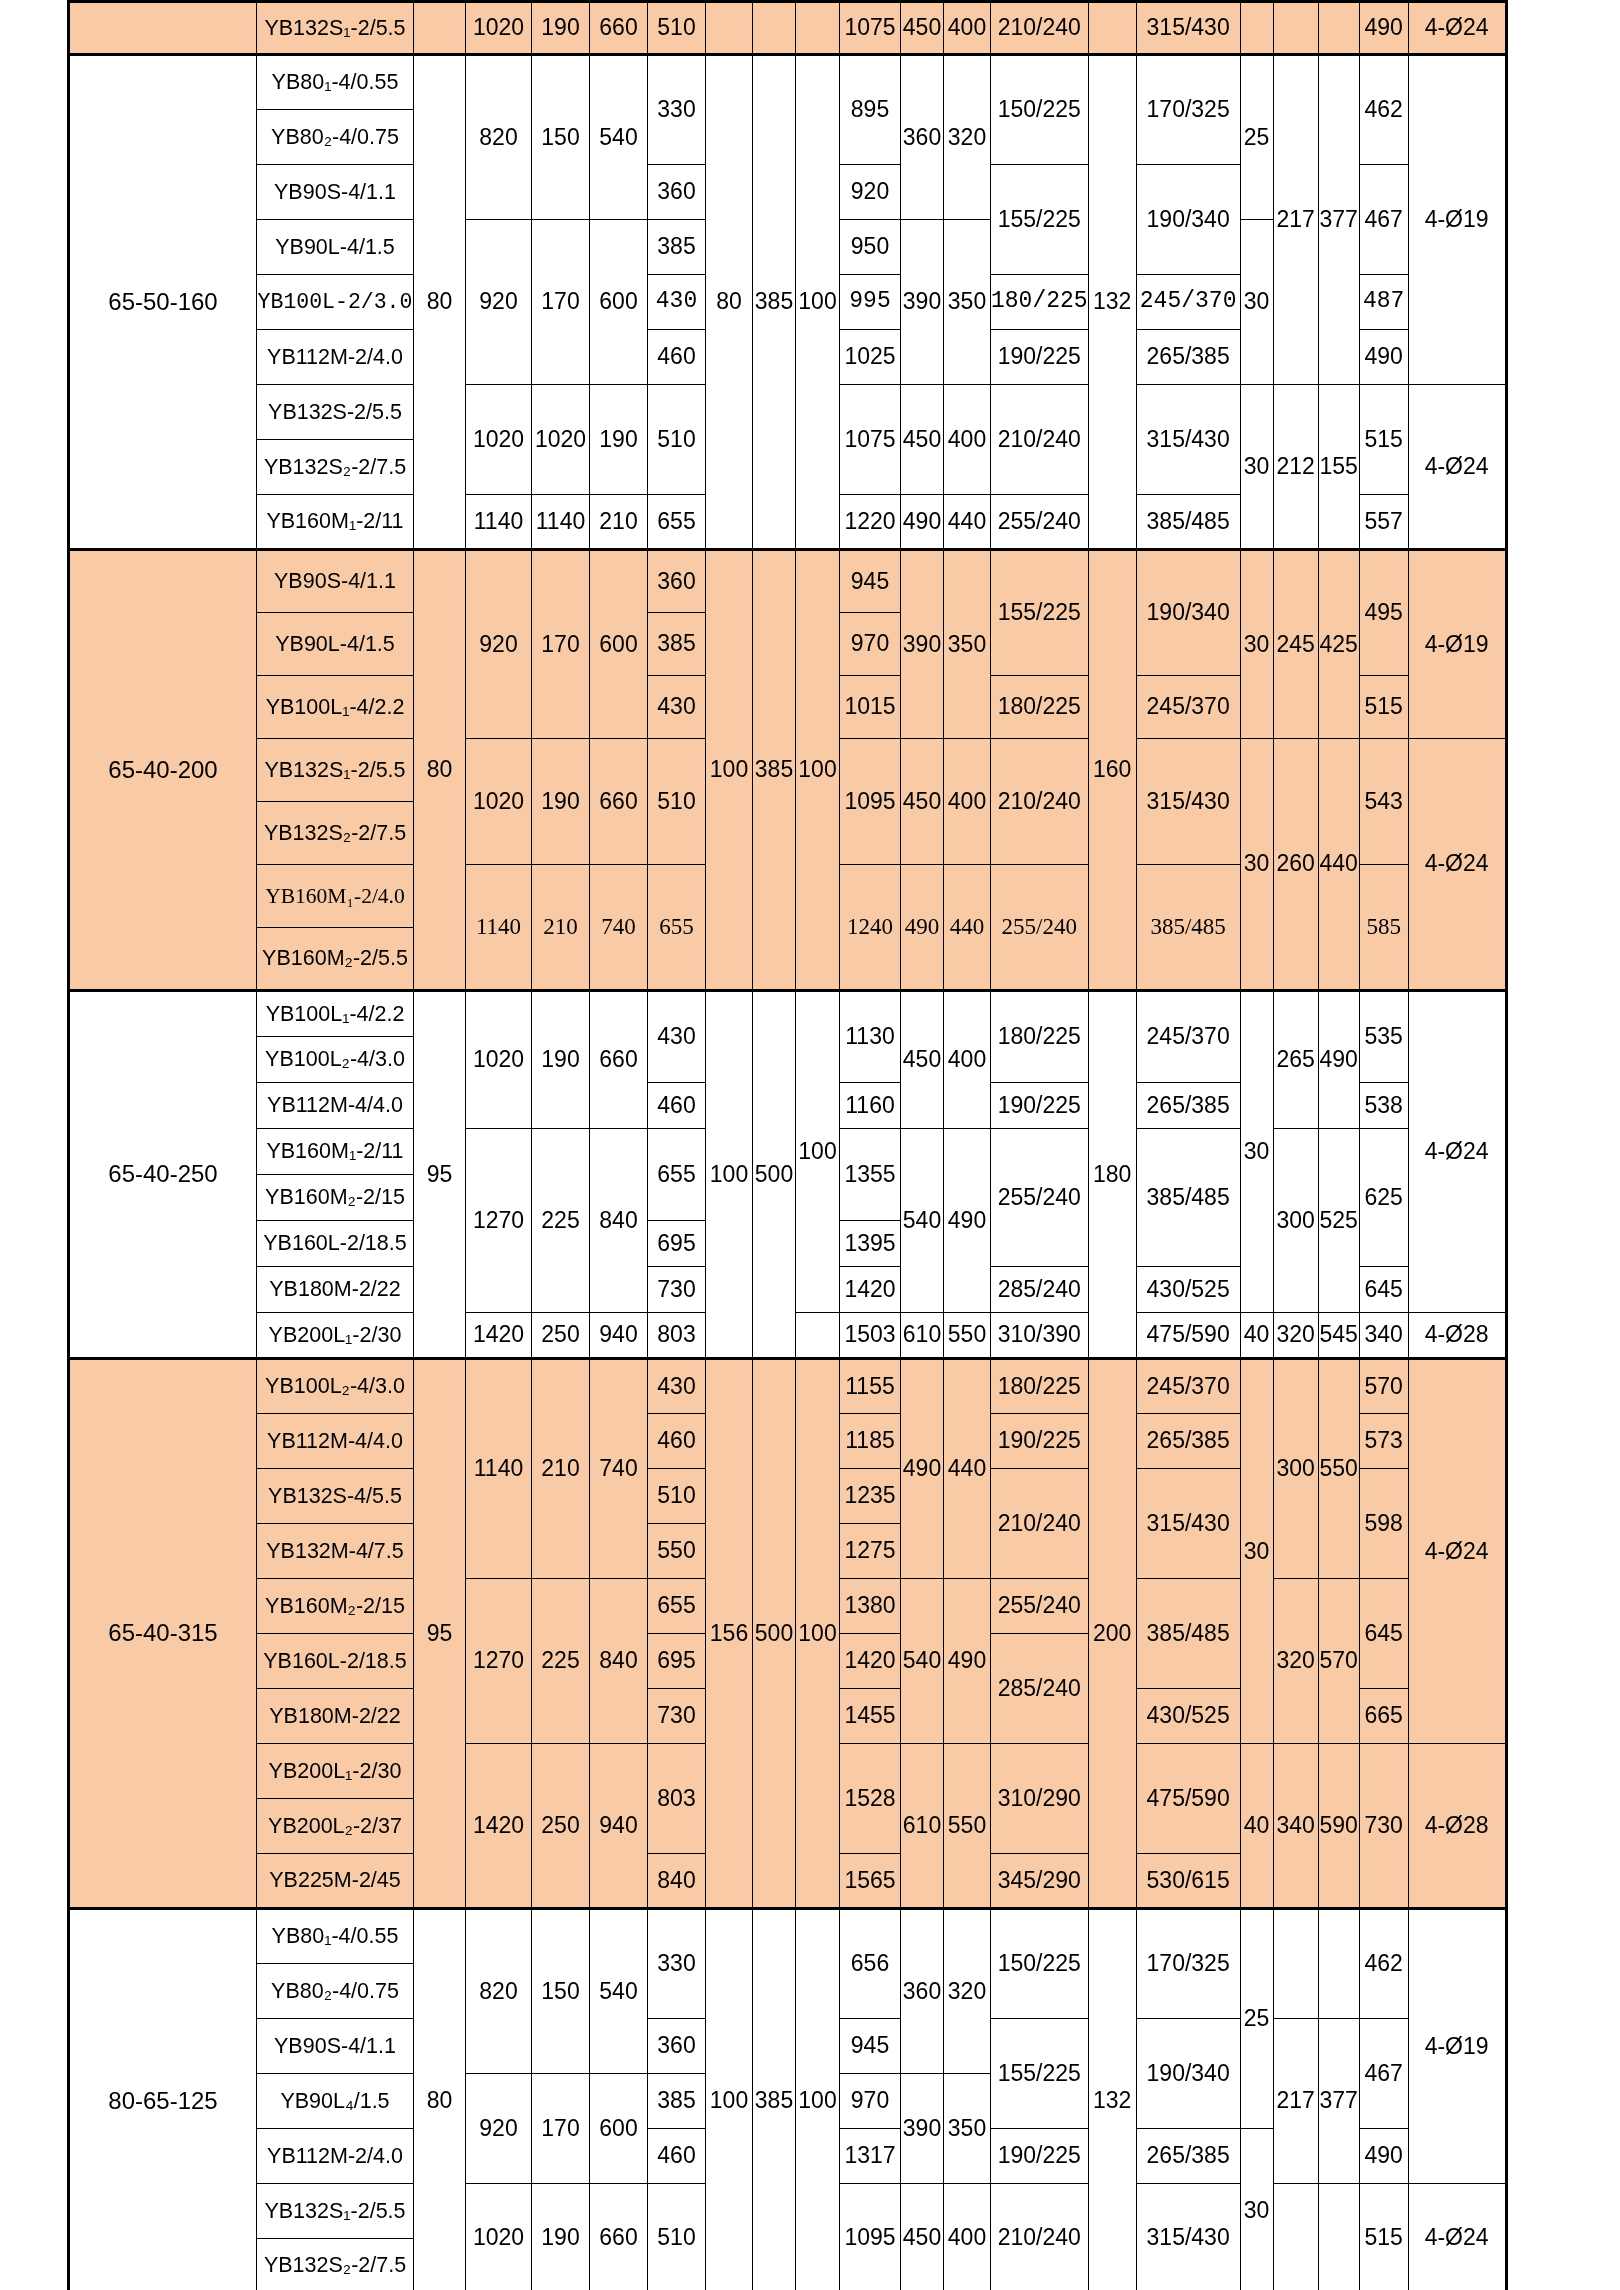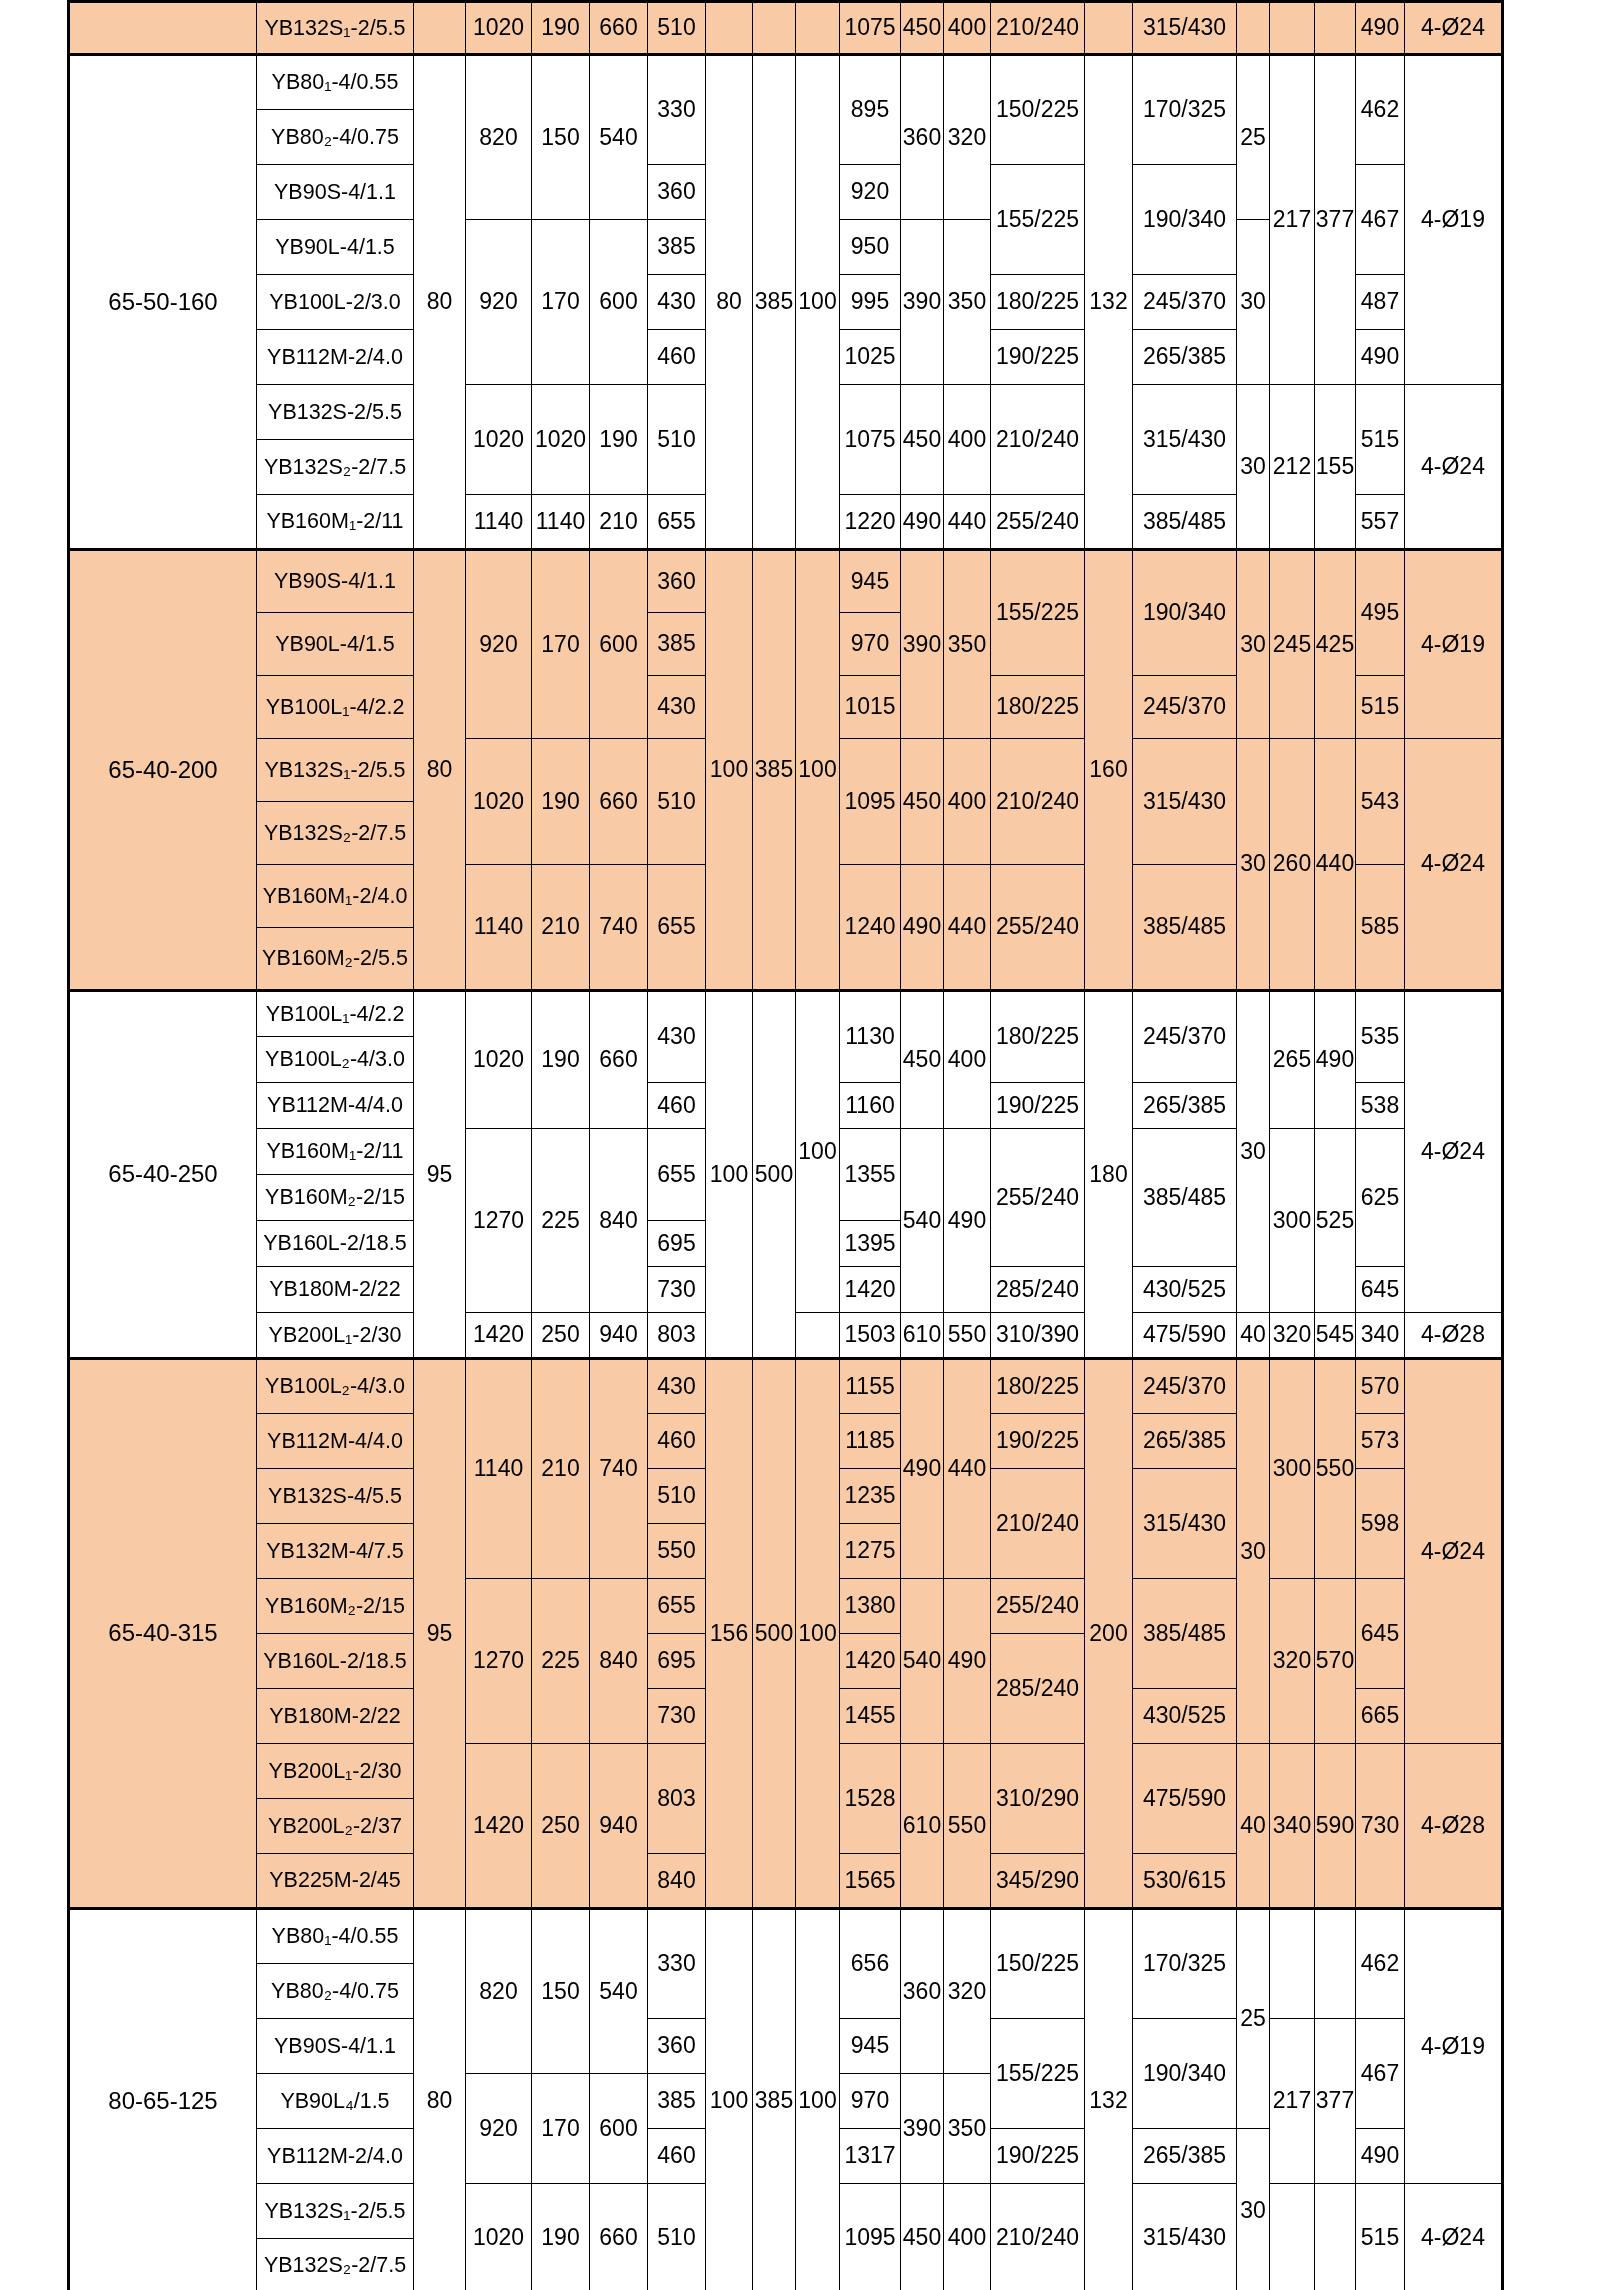--- a/index.html
+++ b/index.html
@@ -105,21 +105,21 @@
           <td class="c2">YB90L-4/1.5</td>
           <td rowspan="3" class="c4">920</td>
           <td rowspan="3" class="c5">170</td>
           <td rowspan="3" class="c6">600</td>
           <td class="c7">385</td>
           <td class="c11">950</td>
           <td rowspan="3" class="c12">390</td>
           <td rowspan="3" class="c13">350</td>
           <td rowspan="3" class="c17">30</td>
         </tr>
-        <tr style="height: 55px;">
+        <tr style="height: 55px; font-family: Liberation Mono, monospace;">
           <td class="c2">YB100L-2/3.0</td>
           <td class="c7">430</td>
           <td class="c11">995</td>
           <td class="c14">180/225</td>
           <td class="c16">245/370</td>
           <td class="c20">487</td>
         </tr>
         <tr style="height: 55px;">
           <td class="c2">YB112M-2/4.0</td>
           <td class="c7">460</td>
@@ -210,21 +210,21 @@
           <td rowspan="2" class="c16 shaded">315/430</td>
           <td rowspan="4" class="c17 shaded">30</td>
           <td rowspan="4" class="c18 shaded">260</td>
           <td rowspan="4" class="c19 shaded">440</td>
           <td rowspan="2" class="c20 shaded">543</td>
           <td rowspan="4" class="c21 shaded">4-Ø24</td>
         </tr>
         <tr style="height: 63px;">
           <td class="c2 shaded">YB132S₂-2/7.5</td>
         </tr>
-        <tr style="height: 63px;">
+        <tr style="height: 63px; font-family: Liberation Serif, serif;">
           <td class="c2 shaded">YB160M₁-2/4.0</td>
           <td rowspan="2" class="c4 shaded">1140</td>
           <td rowspan="2" class="c5 shaded">210</td>
           <td rowspan="2" class="c6 shaded">740</td>
           <td rowspan="2" class="c7 shaded">655</td>
           <td rowspan="2" class="c11 shaded">1240</td>
           <td rowspan="2" class="c12 shaded">490</td>
           <td rowspan="2" class="c13 shaded">440</td>
           <td rowspan="2" class="c14 shaded">255/240</td>
           <td rowspan="2" class="c16 shaded">385/485</td>

